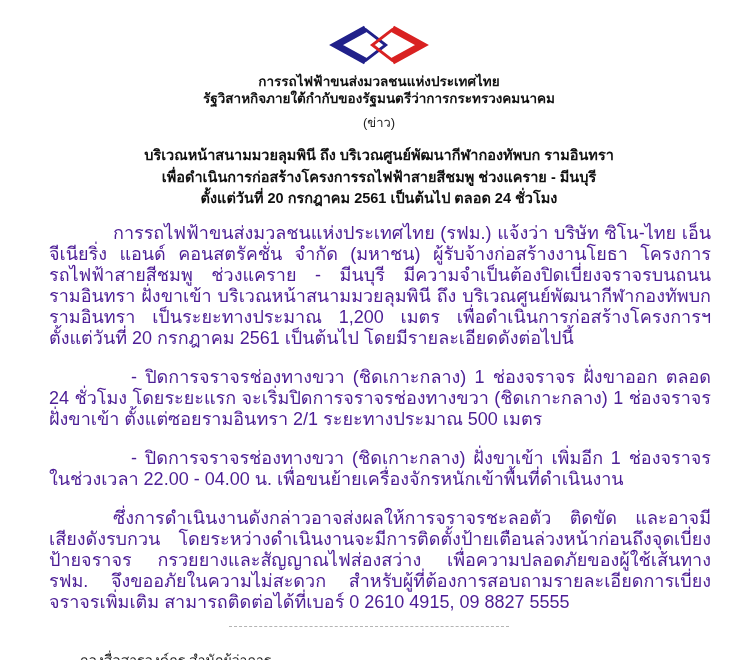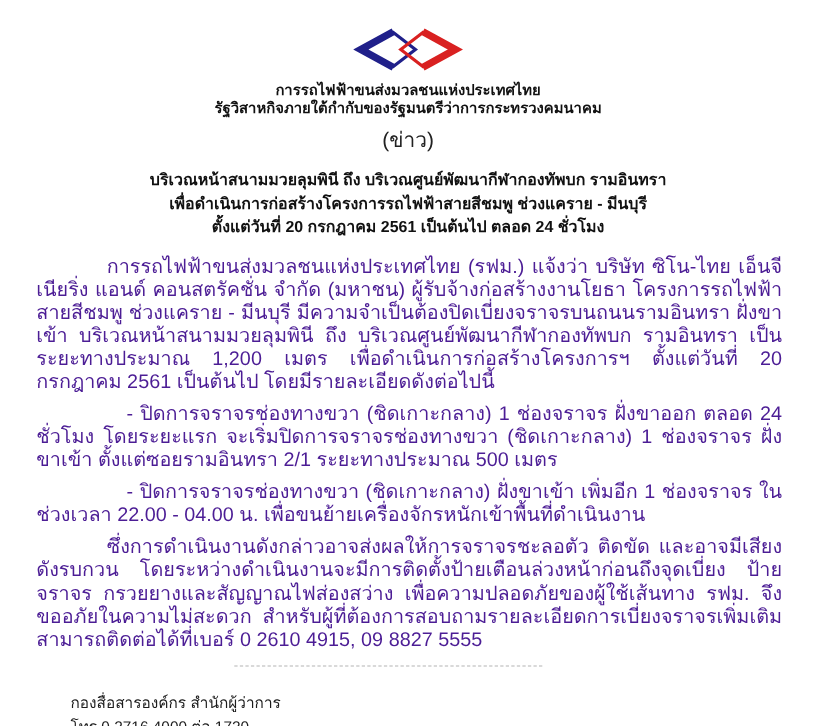--- a/index.html
+++ b/index.html
@@ -2,28 +2,28 @@
 <html><head>
 <meta charset="utf-8">
 <style>
   html,body{margin:0;padding:0;background:#ffffff;}
   body{
     width:742px;height:660px;overflow:hidden;
     font-family:"Liberation Sans","DejaVu Sans",sans-serif;
     color:#1c1c1c;
     -webkit-font-smoothing:antialiased;
   }
-  .page{position:relative;width:742px;height:524px;box-sizing:border-box;padding-top:24px;}
+  .page{position:relative;width:742px;height:524px;box-sizing:border-box;padding-top:24px;padding-left:16px;}
   .logo-wrap{text-align:center;height:42px;line-height:0;}
   .letterhead{margin-top:8px;text-align:center;font-weight:bold;font-size:13.5px;line-height:16.5px;color:#111;}
-  .doc-type{margin-top:5px;text-align:center;font-size:19px;color:#222;}
+  .doc-type{margin-top:5px;text-align:center;font-size:13px;color:#222;}
   .title-block{margin-top:12px;text-align:center;font-weight:bold;font-size:14.5px;line-height:21.5px;color:#111;}
   .content{margin:13px 31px 0 33px;font-size:18px;line-height:21px;text-align:justify;color:#4c1d95;}
   .content p{margin:0;}
-  .content p + p{margin-top:8px;}
+  .content p + p{margin-top:18px;}
   .para{text-indent:64px;}
   .bullet{text-indent:82px;}
   .divider{width:280px;height:0;border-top:1px dashed #b4b4b4;margin:13px 0 0 213px;}
   .footer{margin:23px 0 0 64px;font-size:14px;line-height:21.5px;color:#1c1c1c;}
 </style>
 </head>
 <body>
 
 <div class="page">
 

